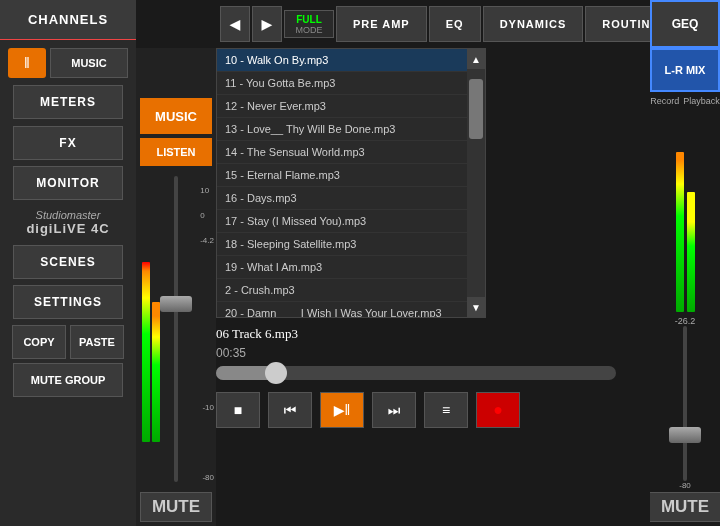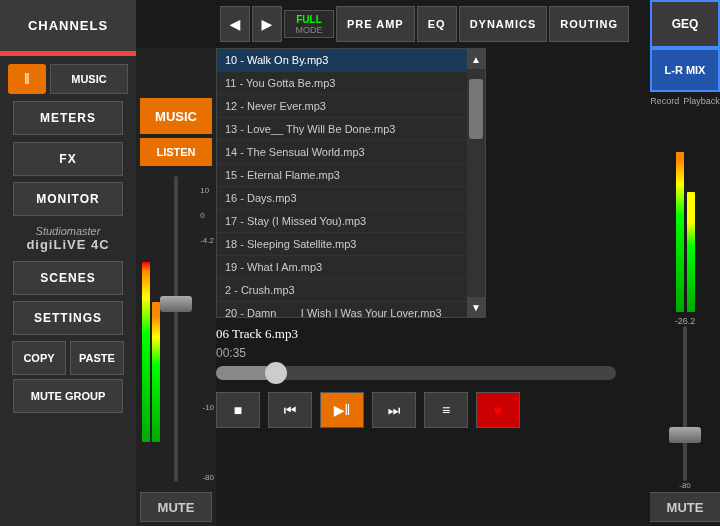--- a/index.html
+++ b/index.html
@@ -21,29 +21,29 @@
       height: 526px;
       background: #2a2a2a;
       display: flex;
       flex-direction: column;
       align-items: center;
       padding: 0;
     }
 
     .channels-btn {
       width: 136px;
-      height: 56px;
+      height: 40px;
       background: #3a3a3a;
       border: none;
       color: #fff;
       font-size: 13px;
       font-weight: bold;
       letter-spacing: 1px;
       cursor: pointer;
-      border-bottom: 5px solid #ef4444;
+      border-bottom: 1px solid #ef4444;
     }
 
     .transport-row {
       display: flex;
       align-items: center;
       gap: 4px;
       margin: 8px 0 4px 0;
       width: 120px;
     }
 
@@ -153,21 +153,21 @@
       cursor: pointer;
       margin-top: 4px;
     }
 
     .mute-bar-btn {
       width: 72px;
       height: 30px;
       background: #3a3a3a;
       border: 1px solid #555;
       color: #ccc;
-      font-size: 13px;
+      font-size: 17px;
       font-weight: bold;
       cursor: pointer;
       margin-bottom: 4px;
     }
 
     
     .top-nav {
       position: absolute;
       left: 216px;
       top: 0;
@@ -202,21 +202,21 @@
       height: 28px;
       background: #2a2a2a;
       border: 1px solid #555;
       cursor: pointer;
     }
     .full-text { color: #00ff00; font-size: 10px; font-weight: bold; }
     .mode-text { color: #888; font-size: 9px; }
 
     .top-nav-btn {
       height: 36px;
-      padding: 0 10px;
+      padding: 0 16px;
       background: #3a3a3a;
       border: 1px solid #555;
       color: #fff;
       font-size: 11px;
       font-weight: bold;
       letter-spacing: 1px;
       cursor: pointer;
     }
 
     

